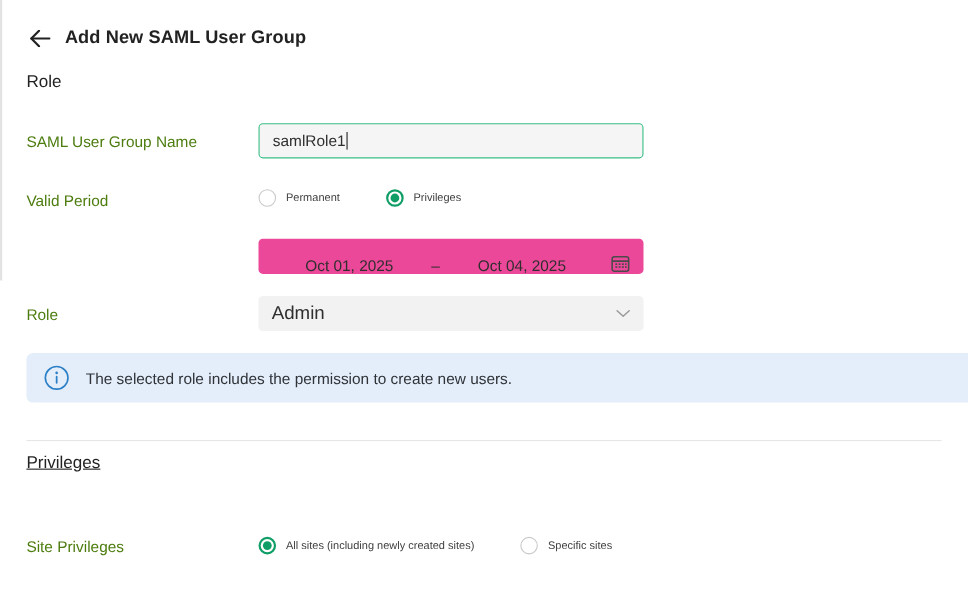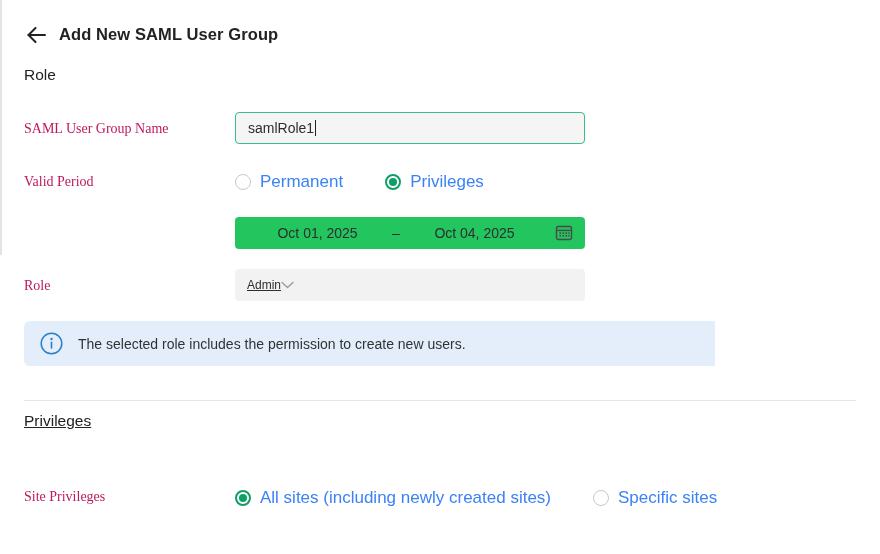--- a/index.html
+++ b/index.html
@@ -30,21 +30,21 @@
     font-size: 16.5px; font-weight: 600; color: #222; letter-spacing: .1px;
   }
   .section-heading {
     position: absolute; left: 24px;
     font-size: 15.5px; font-weight: 500; color: #222;
   }
   #role-heading { top: 66px; }
   #privileges-heading { top: 412px; text-decoration: underline; }
   .field-label {
     position: absolute; left: 24px;
-    font-size: 14px; color: #be185d; font-family: Liberation Serif, serif;
+    font-size: 14px; color: #4d7c0f;
   }
   .name-input {
     position: absolute; left: 235px; top: 112px;
     width: 350px; height: 32px;
     border: 1px solid #38be86; border-radius: 4px;
     background: #f5f5f5;
     display: flex; align-items: center;
     padding: 5px 12px; font-size: 14px; color: #2e2e2e;
     cursor: text;
   }
@@ -55,58 +55,57 @@
   }
   @keyframes blink { 50% { opacity: 0; } }
   .radio-group {
     position: absolute; left: 235px;
     display: flex; align-items: center; column-gap: 42px;
   }
   #valid-period-group { top: 172px; }
   #site-privileges-group { top: 488px; text-align: right; }
   .radio-option {
     display: flex; align-items: center; gap: 9px;
-    font-size: 17px; color: #3b82f6; cursor: pointer;
+    font-size: 10px; color: #404040; cursor: pointer;
   }
   .radio-circle {
     width: 16px; height: 16px; border-radius: 50%;
     border: 1px solid #c9c9c9; background: #fff;
     flex: 0 0 auto;
     display: flex; align-items: center; justify-content: center;
   }
   .radio-option.selected .radio-circle {
     border: 2px solid #0f9e66;
   }
   .radio-option.selected .radio-circle::after {
     content: ""; width: 8px; height: 8px; border-radius: 50%;
     background: #0f9e66;
   }
   .date-range {
     position: absolute; left: 235px; top: 217px;
     width: 350px; height: 32px;
-    background: #22c55e; border-radius: 4px;
-    display: flex; align-items: center;
+    background: #ec4899; border-radius: 4px;
+    display: flex; align-items: flex-end;
     padding: 0 12px; font-size: 14px; color: #2e2e2e;
     cursor: pointer;
   }
   .date-part { flex: 1; text-align: center; }
   .date-sep { flex: 0 0 auto; color: #2e2e2e; padding: 0 4px; }
   .cal-icon { flex: 0 0 auto; margin-left: 10px; display: flex; }
   .role-select {
     position: absolute; left: 235px; top: 269px;
     width: 350px; height: 32px;
     background: #f2f2f3; border-radius: 4px;
-    display: flex; align-items: center; justify-content: flex-start;
-    padding: 0 12px; font-size: 12px; color: #2e2e2e;
+    display: flex; align-items: center; justify-content: space-between;
+    padding: 0 12px; font-size: 17px; color: #2e2e2e;
     cursor: pointer;
-    text-decoration: underline;
   }
   .info-banner {
     position: absolute; left: 24px; top: 321px;
-    width: 691px; height: 45px;
+    width: 856px; height: 45px;
     background: #e4eefa; border-radius: 6px 0 0 6px;
     display: flex; align-items: center; gap: 15px;
     padding-left: 16px;
   }
   .info-banner-text { font-size: 14px; color: #2f3338; }
   .divider {
     position: absolute; left: 24px; top: 400px;
     width: 832px; height: 1px; background: #e6e6e6;
   }
 </style>

